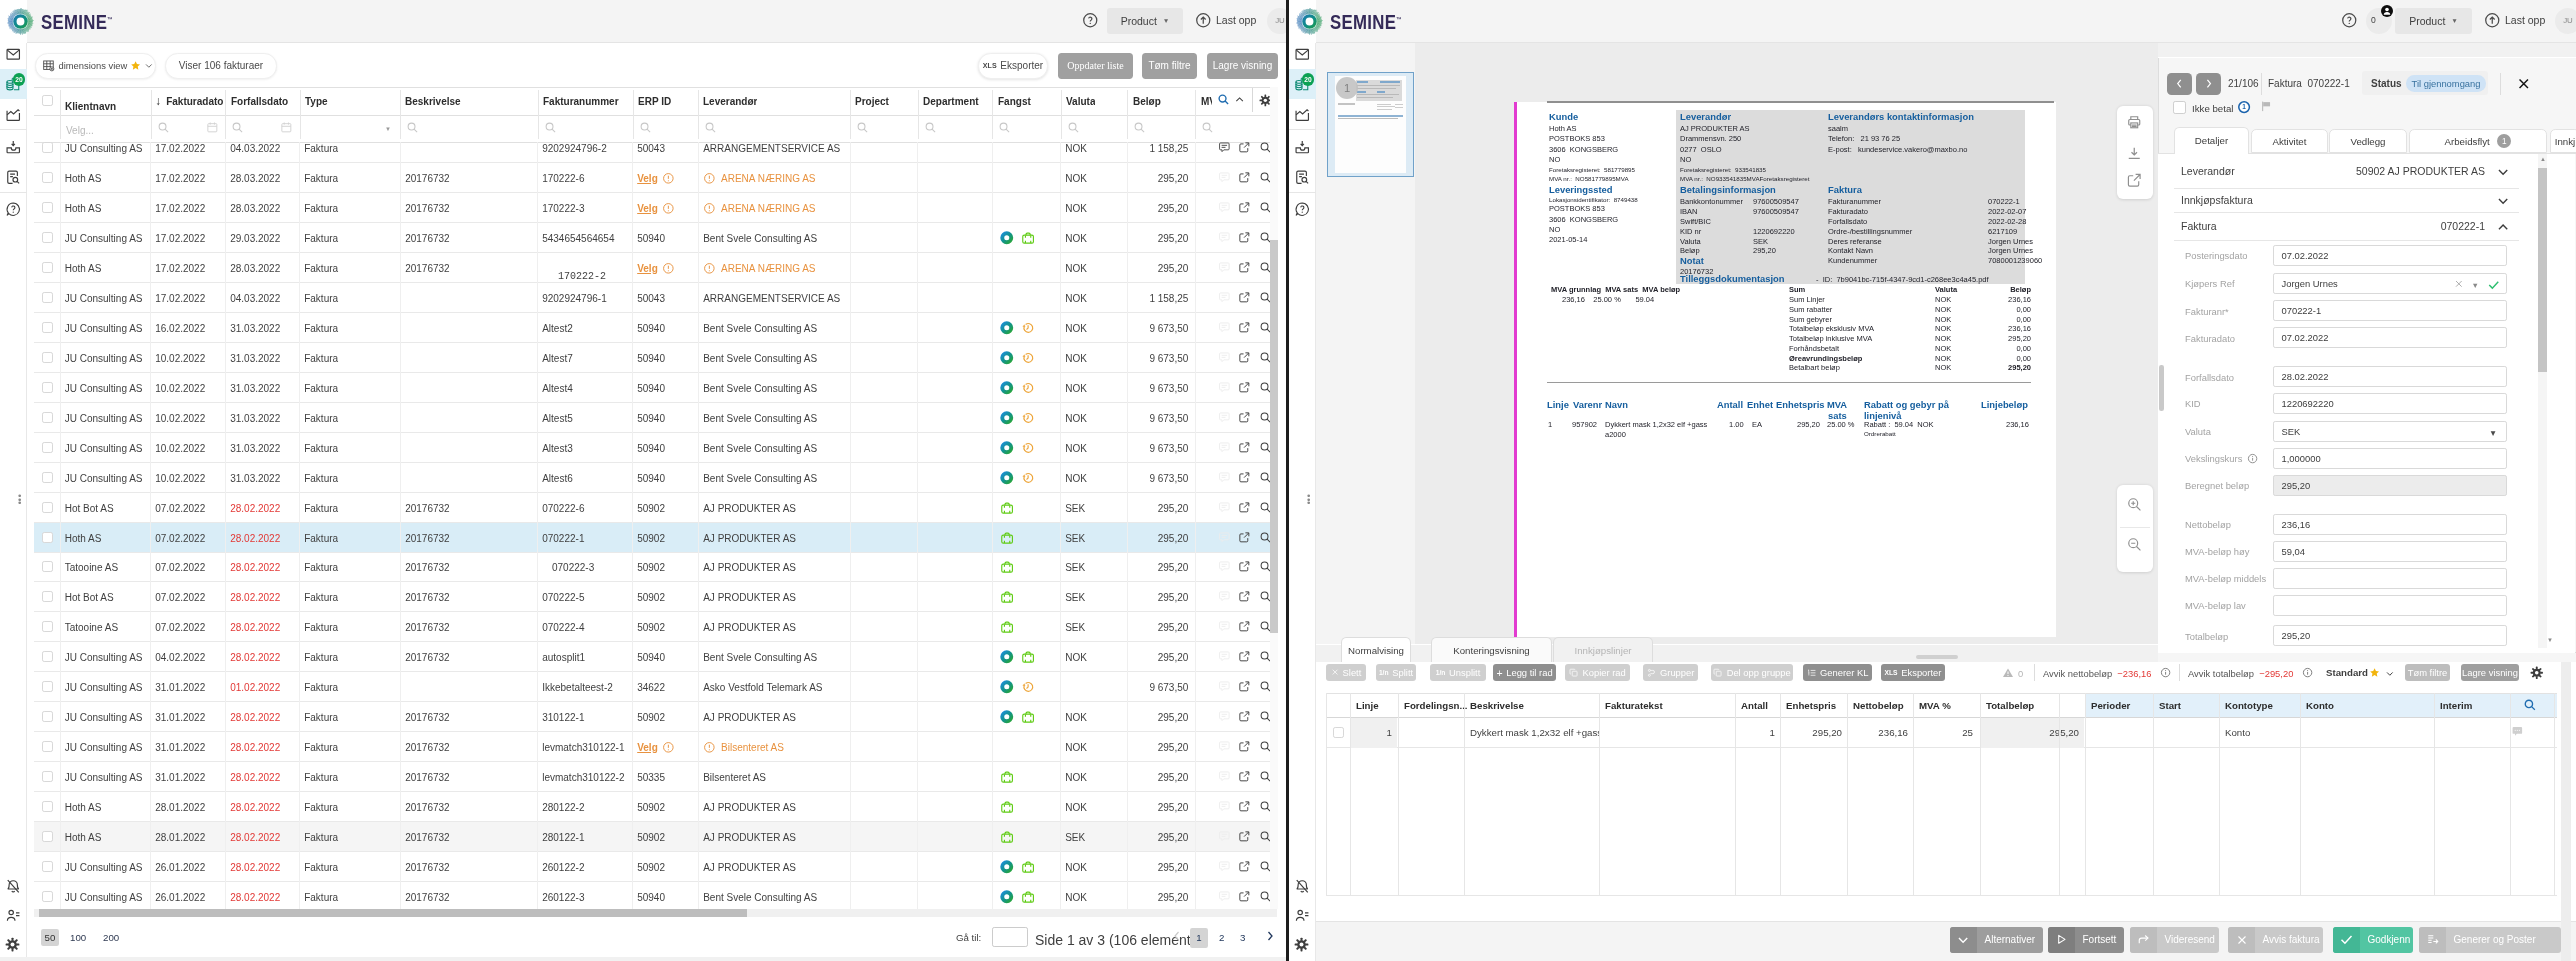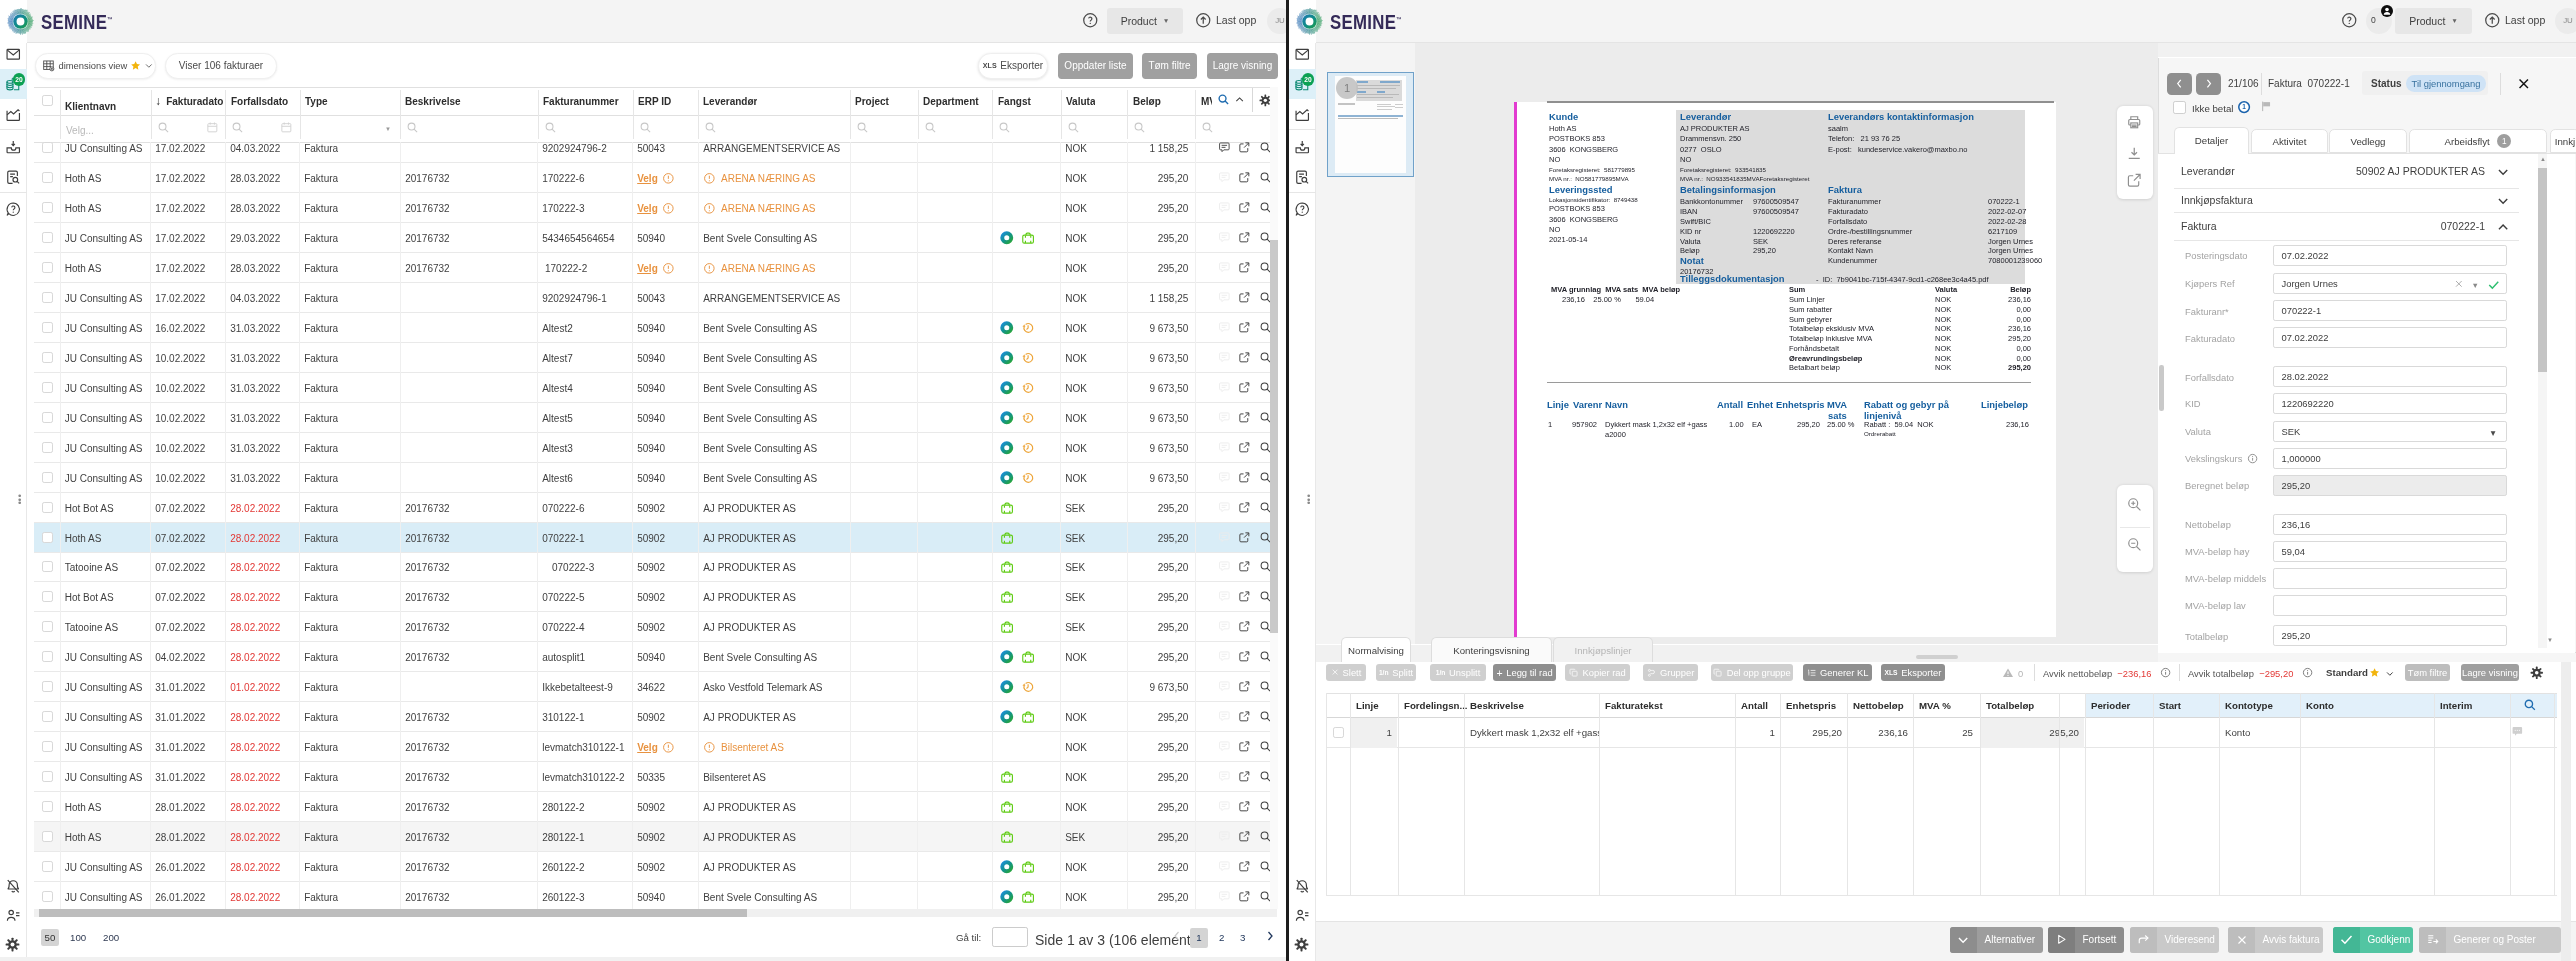--- a/index.html
+++ b/index.html
@@ -238,21 +238,21 @@
         </svg>
       </span>
 <span style="margin-left:3px;display:flex;">
         <svg width="9.7" height="9.7" viewBox="0 0 24 24" style="">
           <path d="M5 8.5 L12 15.5 19 8.5" fill="none" stroke="#4c4c4c" stroke-width="2"></path>
         </svg>
       </span>
     </div>
 <div class="pill" style="left:165px;width:112px;justify-content:center;">Viser 106 fakturaer</div>
 <div class="pill" style="left:978px;width:70px;justify-content:center;box-shadow:0 0.7px 3px rgba(0,0,0,.12);"><span style="font-size:7.1px;font-weight:bold;margin-right:3.7px;">XLS</span>Eksporter</div>
-<div class="gbtn" style="left:1058px;width:75px;">Oppdater liste</div>
+<div class="gbtn" style="left:1058px;width:75px;font-family:Liberation Serif, serif;">Oppdater liste</div>
 <div class="gbtn" style="left:1142px;width:55px;">Tøm filtre</div>
 <div class="gbtn" style="left:1207px;width:71px;">Lagre visning</div>
 <div class="hline" style="left:34px;top:87px;width:1236px;background:#e0e0e0;"></div>
 <div class="hline" style="left:34px;top:115px;width:1236px;background:#e0e0e0;"></div>
 <div class="hline" style="left:34px;top:142px;width:1236px;background:#e0e0e0;"></div>
 <div class="cell th" style="left:65px;top:92px;height:28px;display:flex;align-items:center;">Klientnavn</div>
 <div class="cell th" style="left:155px;top:87px;height:28px;display:flex;align-items:center;"><span style="font-weight:normal;margin-right:5.2px;font-size:12px;color:#2d2d2d;">↓</span>Fakturadato</div>
 <div class="cell th" style="left:231px;top:87px;height:28px;display:flex;align-items:center;">Forfallsdato</div>
 <div class="cell th" style="left:305px;top:87px;height:28px;display:flex;align-items:center;">Type</div>
 <div class="cell th" style="left:405px;top:87px;height:28px;display:flex;align-items:center;">Beskrivelse</div>
@@ -577,21 +577,21 @@
             </g>
           </svg></div>
 </div>
 <div class="ab" style="left:0;top:111px;width:1243px;height:30px;border-bottom:0.7px solid #e9e9e9;">
 <div class="cb" style="left:7.5px;top:9px;"></div>
 <div class="cell " style="left:25.5px;top:0;width:91px;height:30px;display:flex;align-items:center;padding-left:5.2px;">Hoth AS</div>
 <div class="cell " style="left:116px;top:0;width:75px;height:30px;display:flex;align-items:center;padding-left:5.2px;">17.02.2022</div>
 <div class="cell " style="left:191px;top:0;width:74px;height:30px;display:flex;align-items:center;padding-left:5.2px;">28.03.2022</div>
 <div class="cell " style="left:265px;top:0;width:100px;height:30px;display:flex;align-items:center;padding-left:5.2px;">Faktura</div>
 <div class="cell " style="left:366px;top:0;width:138px;height:30px;display:flex;align-items:center;padding-left:5.2px;">20176732</div>
-<div class="cell " style="left:503px;top:0;width:95px;height:30px;display:flex;align-items:center;padding-left:8px;">170222-2</div>
+<div class="cell " style="left:503px;top:8px;width:95px;height:30px;display:flex;align-items:center;padding-left:21px;font-family:Liberation Mono, monospace;">170222-2</div>
 <div class="cell " style="left:598px;top:0;width:65px;height:30px;display:flex;align-items:center;padding-left:5.2px;">
           <span class="org" style="text-decoration:underline;font-weight:bold;">Velg</span>
           <span style="margin-left:4.5px;display:flex;">
             <svg width="12.7" height="12.7" viewBox="0 0 24 24" style="">
               <g fill="none" stroke="#e8923f" stroke-width="1.8">
                 <circle cx="12" cy="12" r="9"></circle>
                 <path d="M12 7 v6"></path>
                 <circle cx="12" cy="16.5" r="1" fill="#e8923f" stroke="none"></circle>
               </g>
             </svg>
@@ -1179,21 +1179,21 @@
               <path d="M15.3 15.3 L21 21"></path>
             </g>
           </svg></div>
 </div>
 <div class="ab" style="left:0;top:530px;width:1243px;height:30px;border-bottom:0.7px solid #e9e9e9;">
 <div class="cb" style="left:7.5px;top:9px;"></div>
 <div class="cell " style="left:25.5px;top:0;width:91px;height:30px;display:flex;align-items:center;padding-left:5.2px;">JU Consulting AS</div>
 <div class="cell " style="left:116px;top:0;width:75px;height:30px;display:flex;align-items:center;padding-left:5.2px;">31.01.2022</div>
 <div class="cell red" style="left:191px;top:0;width:74px;height:30px;display:flex;align-items:center;padding-left:5.2px;">01.02.2022</div>
 <div class="cell " style="left:265px;top:0;width:100px;height:30px;display:flex;align-items:center;padding-left:5.2px;">Faktura</div>
-<div class="cell " style="left:503px;top:0;width:95px;height:30px;display:flex;align-items:center;padding-left:5.2px;">Ikkebetalteest-9</div>
+<div class="cell " style="left:503px;top:0;width:95px;height:30px;display:flex;align-items:center;padding-left:5.2px;">Ikkebetalteest-2</div>
 <div class="cell " style="left:598px;top:0;width:65px;height:30px;display:flex;align-items:center;padding-left:5.2px;">34622</div>
 <div class="cell " style="left:664px;top:0;width:152px;height:30px;display:flex;align-items:center;padding-left:5.2px;">Asko Vestfold Telemark AS</div>
 <div class="ab" style="left:966px;top:8.2px;"><svg width="13.5" height="13.5" viewBox="0 0 24 24" style="">
             <defs>
               <linearGradient id="dg" x1="0" y1="0" x2="1" y2="1">
                 <stop offset="0" stop-color="#1c8fd6"></stop>
                 <stop offset="0.5" stop-color="#12948c"></stop>
                 <stop offset="1" stop-color="#27a53b"></stop>
               </linearGradient>
             </defs>

